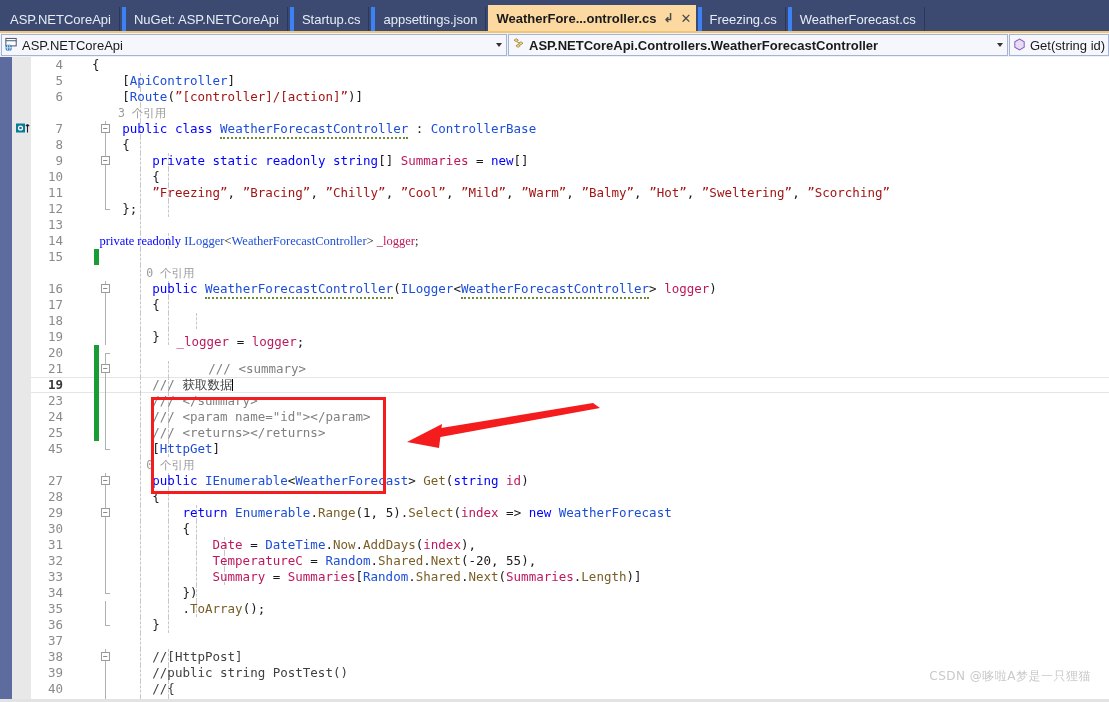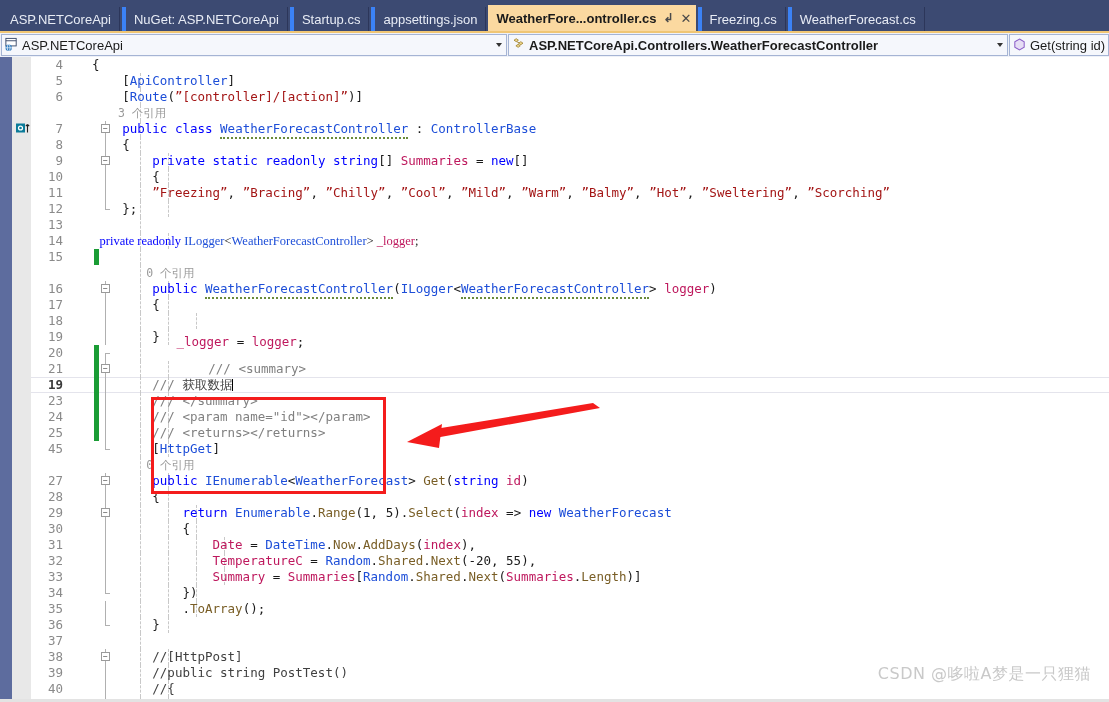--- a/index.html
+++ b/index.html
@@ -198,21 +198,21 @@
   #arrow-svg {
     position: absolute; left: 395px; top: 345px;
     width: 210px; height: 55px;
     pointer-events: none;
   }
 
   
   #watermark {
     position: absolute; right: 18px; bottom: 17px;
     color: #c9c9c9;
-    font-size: 16px;
+    font-size: 12px;
     font-family: "DejaVu Sans", sans-serif;
     white-space: nowrap;
     letter-spacing: 0.5px;
   }
   #bottom-edge {
     position: absolute; left: 0; bottom: 0; width: 1109px; height: 3px;
     background: #e3e3e3;
   }
 </style>
 </head>

